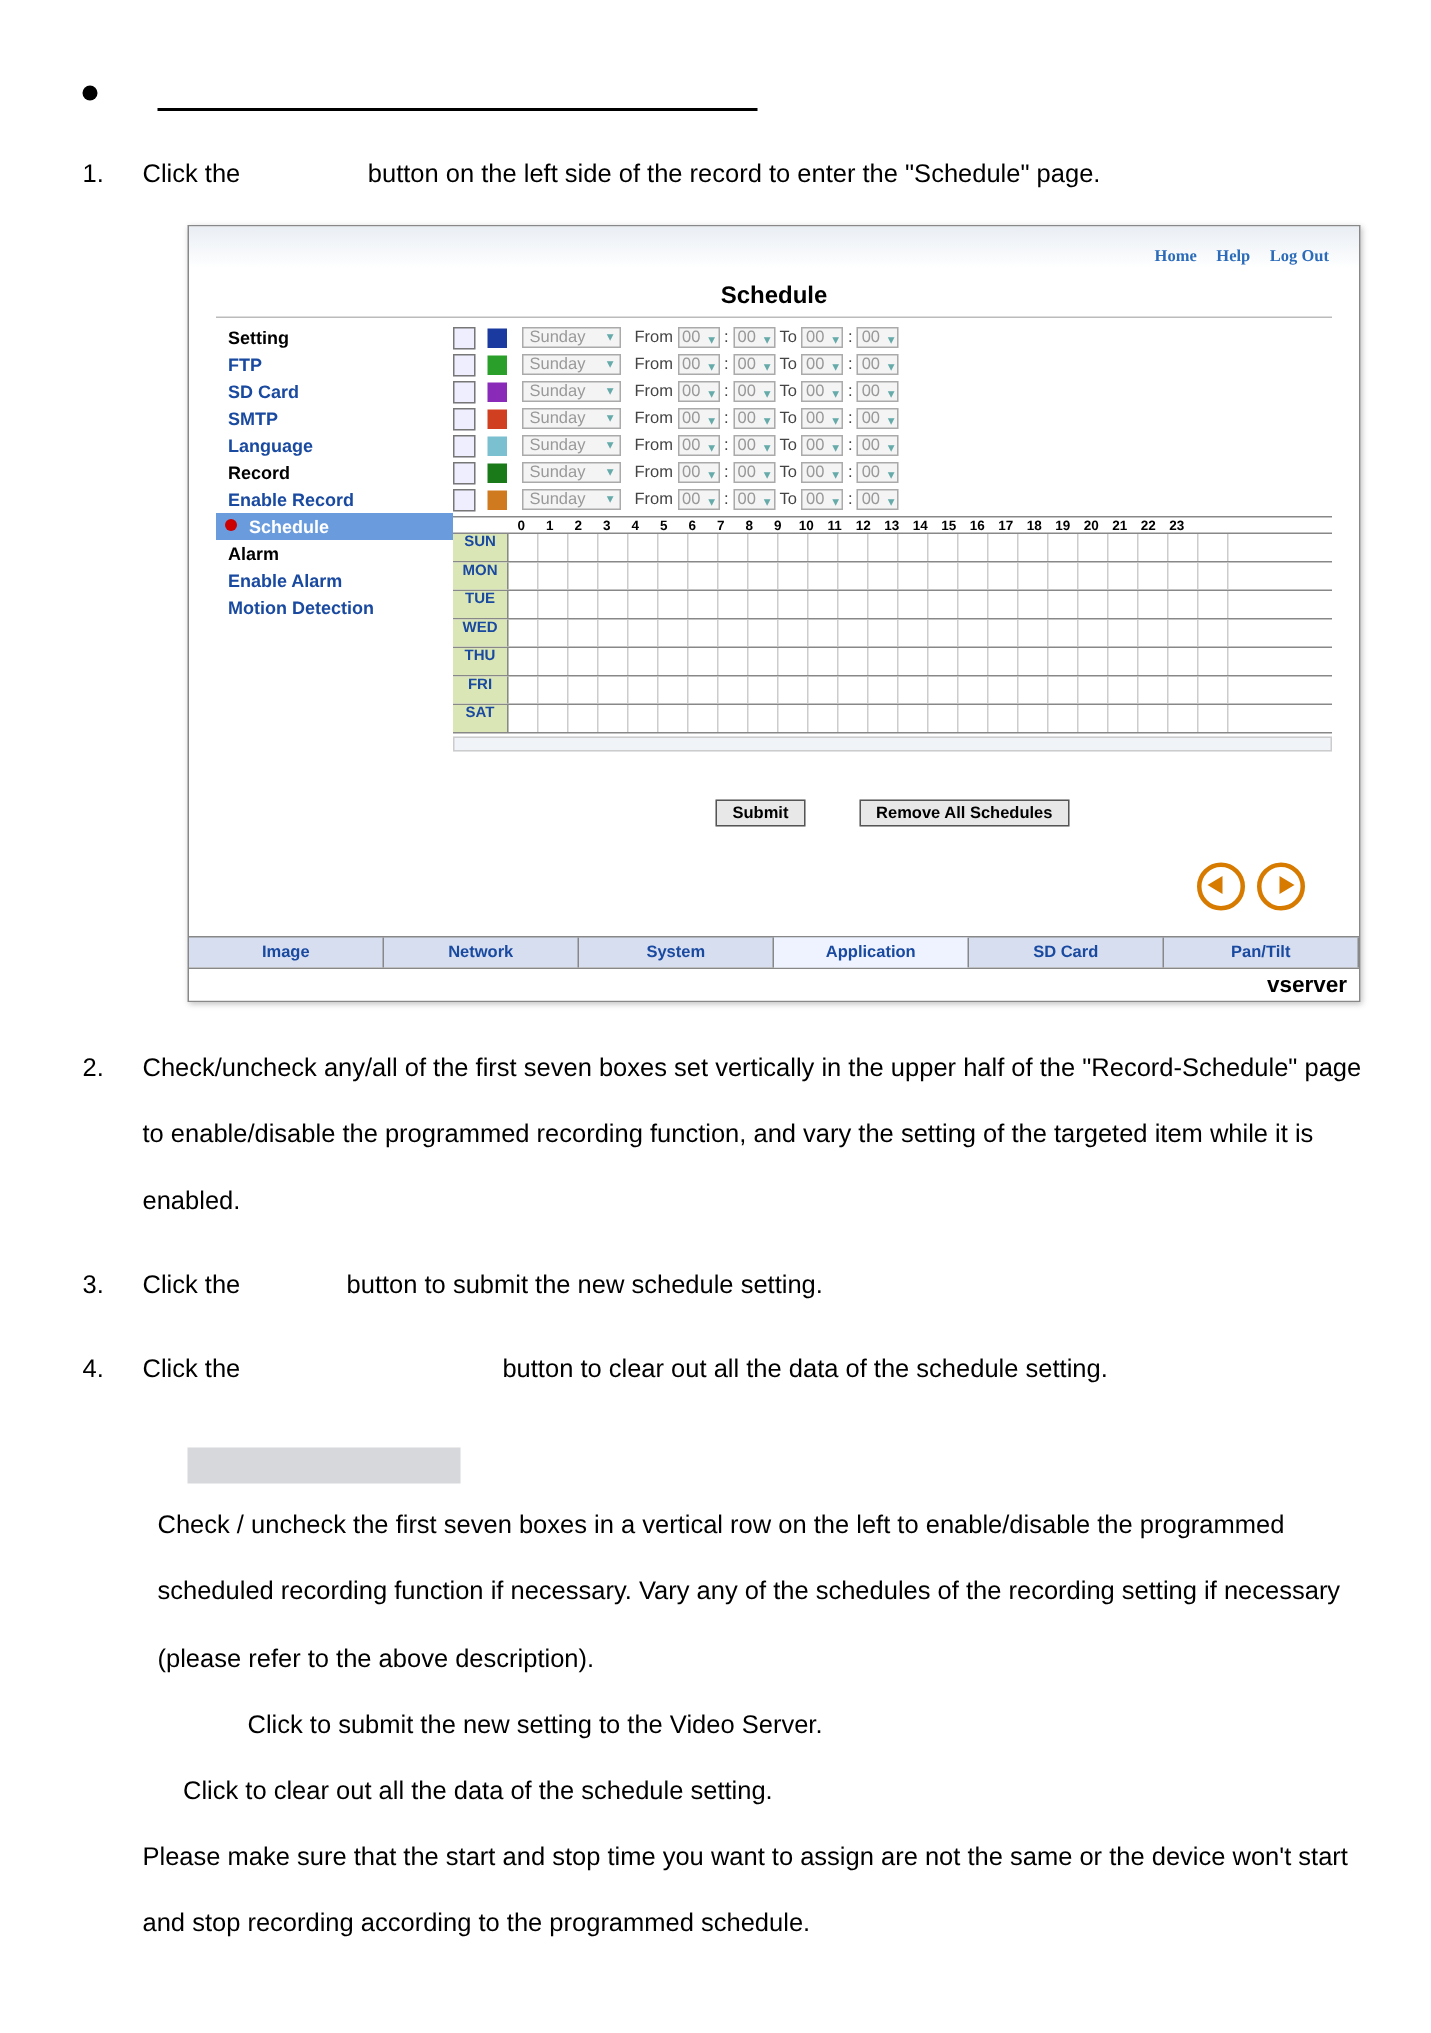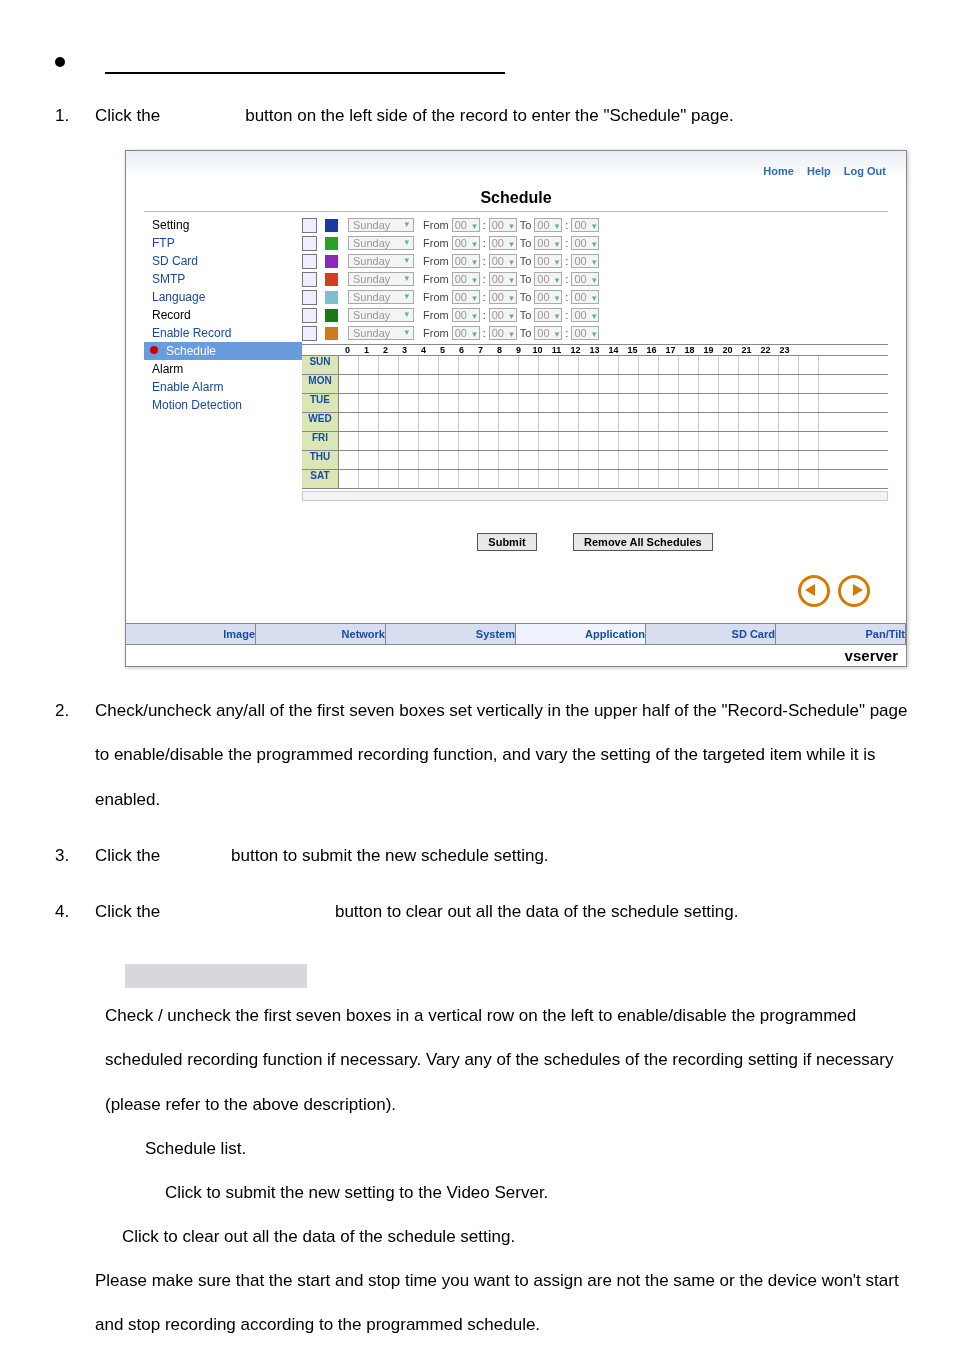--- a/index.html
+++ b/index.html
@@ -6,26 +6,26 @@
 .page{width:954px;min-height:1355px;margin:0 auto;padding:50px 45px 40px 55px;box-sizing:border-box;position:relative}
 .bullet-row{display:flex;align-items:center;margin-bottom:20px}
 .bullet{width:10px;height:10px;background:#000;border-radius:50%;margin-right:40px}
 .bullet-line{border-bottom:2px solid #000;width:400px;height:22px}
 .num-row{display:flex;align-items:baseline;margin-bottom:12px;line-height:2.6}
 .numn{width:40px;font-size:17px}
 .numtext{font-size:17px;flex:1;white-space:pre-wrap}
 .shot{margin:6px 0 22px 70px;width:780px;border:1px solid #888;background:#fff;box-shadow:1px 1px 4px rgba(0,0,0,.25)}
 .shot-inner{background:linear-gradient(180deg,#e9eef4,#fff 28px);padding:8px 10px 0 10px}
 .toplinks{text-align:right;font-size:11px;color:#3a5;font-weight:bold;padding:6px 10px}
-.toplinks span{margin-left:10px;color:#2b6bb9;text-shadow:1px 1px 0 #fff;font-family:Liberation Sans, sans-serif}
+.toplinks span{margin-left:10px;color:#2b6bb9;text-shadow:1px 1px 0 #fff;font-family:Liberation Serif, serif}
 .panel-title{text-align:center;font-size:16px;font-weight:bold;padding:6px 0 4px}
 .hline{height:1px;background:#bbb;margin:0 8px 4px}
 .schedbody{display:flex;padding:0 8px 6px 8px}
 .sidebar{width:158px;font-size:12px}
-.sb-item{padding:2px 0 2px 8px;color:#1a4aa0;font-weight:normal}
+.sb-item{padding:2px 0 2px 8px;color:#1a4aa0;font-weight:bold}
 .sb-item.black{color:#000}
 .sb-item.sel{background:#6a9bdd;color:#fff;position:relative;padding-left:22px}
 .sb-item.sel::before{content:"";position:absolute;left:6px;top:4px;width:8px;height:8px;background:#c00;border-radius:50%}
 .main{flex:1}
 .row7{display:flex;align-items:center;font-size:11px;color:#777;height:18px}
 .row7 .cb{width:13px;height:13px;border:1px solid #777;background:#eef;margin-right:8px}
 .row7 .sw{width:13px;height:13px;margin-right:10px}
 .row7 .daysel{border:1px solid #aaa;background:#f4f4f4;color:#999;padding:0 4px;min-width:56px;display:inline-flex;align-items:flex-start;justify-content:space-between;margin-right:6px}
 .row7 .chev{font-size:9px;color:#6aa}
 .row7 .lab{margin:0 3px;color:#444}
@@ -38,21 +38,21 @@
 .gridrow .cells{flex:1;display:flex}
 .gridrow .cell{width:19px;border-right:1px solid #ccc;height:18px}
 .gridfoot{height:8px;background:#f0f3f8;border:1px solid #ccc;margin-top:2px}
 .btnrow{text-align:center;padding:16px 0 8px}
 .btnrow .btn{display:inline-block;border:1px solid #555;background:#e8e8e8;font-size:11px;padding:2px 10px;margin:16px 16px;font-weight:bold}
 .arrows{text-align:right;padding:0 18px 6px}
 .arrows .circ{display:inline-block;width:26px;height:26px;border:3px solid #d67a00;border-radius:50%;position:relative;margin-left:4px}
 .arrows .circ.l::after{content:"";position:absolute;left:4px;top:6px;border-top:6px solid transparent;border-bottom:6px solid transparent;border-right:10px solid #d67a00}
 .arrows .circ.r::after{content:"";position:absolute;right:4px;top:6px;border-top:6px solid transparent;border-bottom:6px solid transparent;border-left:10px solid #d67a00}
 .tabbar{display:flex;background:#d6def0;border-top:1px solid #888}
-.tabbar .tab{flex:1;text-align:right;font-size:11px;color:#1a4aa0;font-weight:bold;padding:4px 0;border-right:1px solid #888}
+.tabbar .tab{flex:1;text-align:center;font-size:11px;color:#1a4aa0;font-weight:bold;padding:4px 0;border-right:1px solid #888}
 .tabbar .tab.sel{background:#eef3ff}
 .vfoot{text-align:right;font-size:15px;font-weight:bold;padding:2px 8px;color:#000;border-top:1px solid #888;background:#fff}
 .descblock{margin:30px 0 6px 70px}
 .descbar{display:inline-block;background:#d6d8dc;color:#d6d8dc;padding:3px 6px;font-weight:bold;font-size:16px;min-width:170px;height:18px}
 .desc-item{font-size:17px;line-height:2.6;margin-left:50px;text-indent:-0px}
 .note{font-size:17px;line-height:2.6;margin-left:40px}
 .sw1{background:#1a3aa0}.sw2{background:#2aa02a}.sw3{background:#8a2ab8}.sw4{background:#d04020}.sw5{background:#7ac0d0}.sw6{background:#1a7a1a}.sw7{background:#d07a20}
 </style>
 </head>
 <body>
@@ -429,50 +429,50 @@
                   <div class="cell"></div>
                   <div class="cell"></div>
                   <div class="cell"></div>
                   <div class="cell"></div>
                   <div class="cell"></div>
                   <div class="cell"></div>
                   <div class="cell"></div>
                 </div>
               </div>
               <div class="gridrow">
+                <div class="dlabel">THU</div>
+                <div class="cells">
+                  <div class="cell"></div>
+                  <div class="cell"></div>
+                  <div class="cell"></div>
+                  <div class="cell"></div>
+                  <div class="cell"></div>
+                  <div class="cell"></div>
+                  <div class="cell"></div>
+                  <div class="cell"></div>
+                  <div class="cell"></div>
+                  <div class="cell"></div>
+                  <div class="cell"></div>
+                  <div class="cell"></div>
+                  <div class="cell"></div>
+                  <div class="cell"></div>
+                  <div class="cell"></div>
+                  <div class="cell"></div>
+                  <div class="cell"></div>
+                  <div class="cell"></div>
+                  <div class="cell"></div>
+                  <div class="cell"></div>
+                  <div class="cell"></div>
+                  <div class="cell"></div>
+                  <div class="cell"></div>
+                  <div class="cell"></div>
+                </div>
+              </div>
+              <div class="gridrow">
                 <div class="dlabel">FRI</div>
-                <div class="cells">
-                  <div class="cell"></div>
-                  <div class="cell"></div>
-                  <div class="cell"></div>
-                  <div class="cell"></div>
-                  <div class="cell"></div>
-                  <div class="cell"></div>
-                  <div class="cell"></div>
-                  <div class="cell"></div>
-                  <div class="cell"></div>
-                  <div class="cell"></div>
-                  <div class="cell"></div>
-                  <div class="cell"></div>
-                  <div class="cell"></div>
-                  <div class="cell"></div>
-                  <div class="cell"></div>
-                  <div class="cell"></div>
-                  <div class="cell"></div>
-                  <div class="cell"></div>
-                  <div class="cell"></div>
-                  <div class="cell"></div>
-                  <div class="cell"></div>
-                  <div class="cell"></div>
-                  <div class="cell"></div>
-                  <div class="cell"></div>
-                </div>
-              </div>
-              <div class="gridrow">
-                <div class="dlabel">THU</div>
                 <div class="cells">
                   <div class="cell"></div>
                   <div class="cell"></div>
                   <div class="cell"></div>
                   <div class="cell"></div>
                   <div class="cell"></div>
                   <div class="cell"></div>
                   <div class="cell"></div>
                   <div class="cell"></div>
                   <div class="cell"></div>
@@ -557,19 +557,18 @@
   <div class="num-row">
     <div class="numn">4.</div>
     <div class="numtext">Click the                                     button to clear out all the data of the schedule setting.</div>
   </div>
 
   <div class="descblock">
     <span class="descbar">&nbsp;</span>
   </div>
 
   <div class="desc-item">             Check / uncheck the first seven boxes in a vertical row on the left to enable/disable the programmed scheduled recording function if necessary. Vary any of the schedules of the recording setting if necessary (please refer to the above description).</div>
-  <div class="desc-item" style="margin-left:90px">Schedule list.</div>
   <div class="desc-item" style="margin-left:110px">   Click to submit the new setting to the Video Server.</div>
   <div class="desc-item" style="margin-left:67px">                           Click to clear out all the data of the schedule setting.</div>
 
   <div class="note">Please make sure that the start and stop time you want to assign are not the same or the device won't start and stop recording according to the programmed schedule.</div>
 
 </div>
 
 </body></html>

